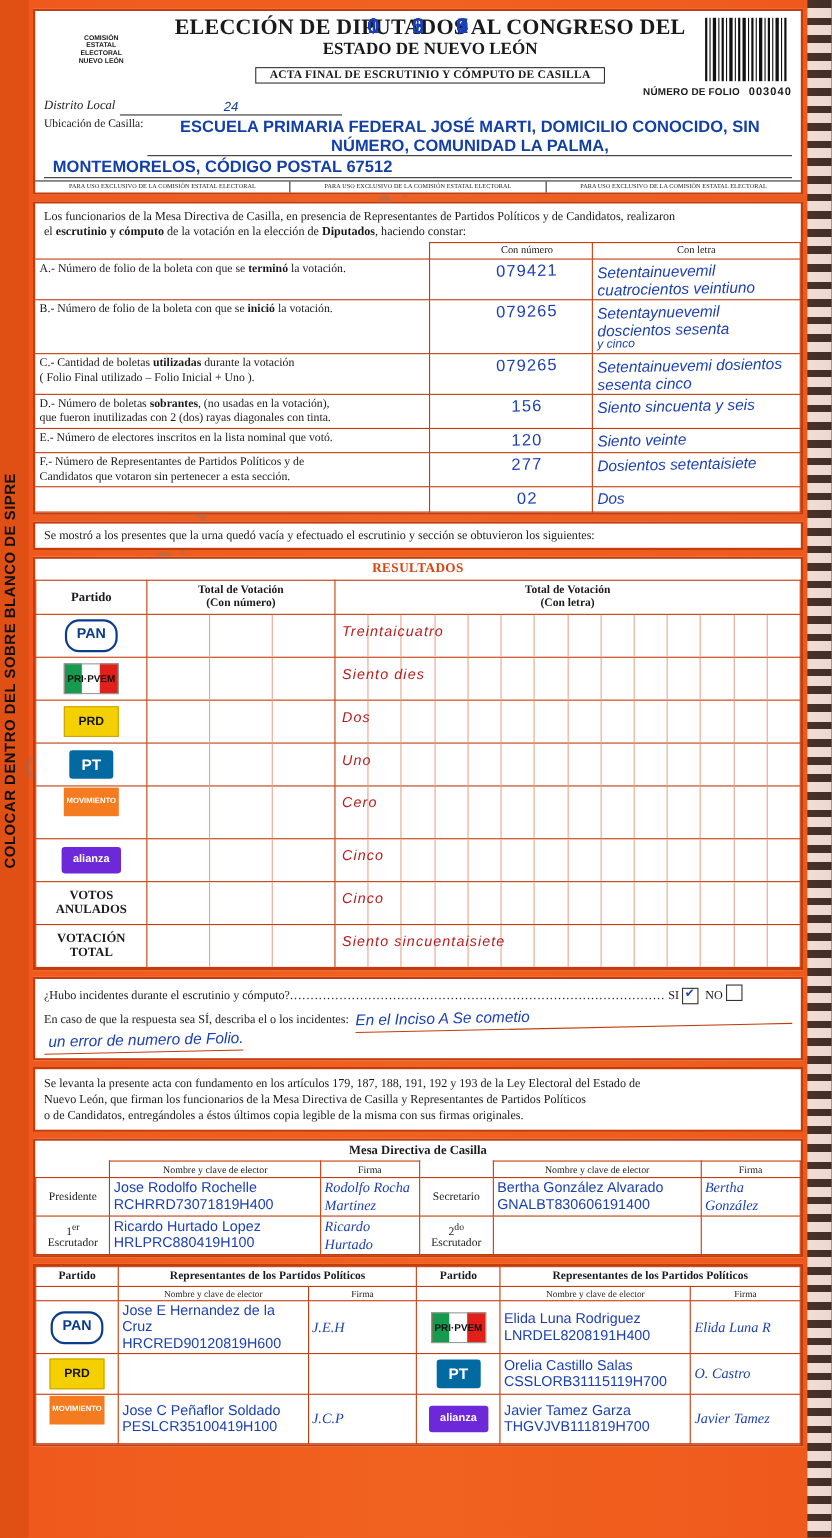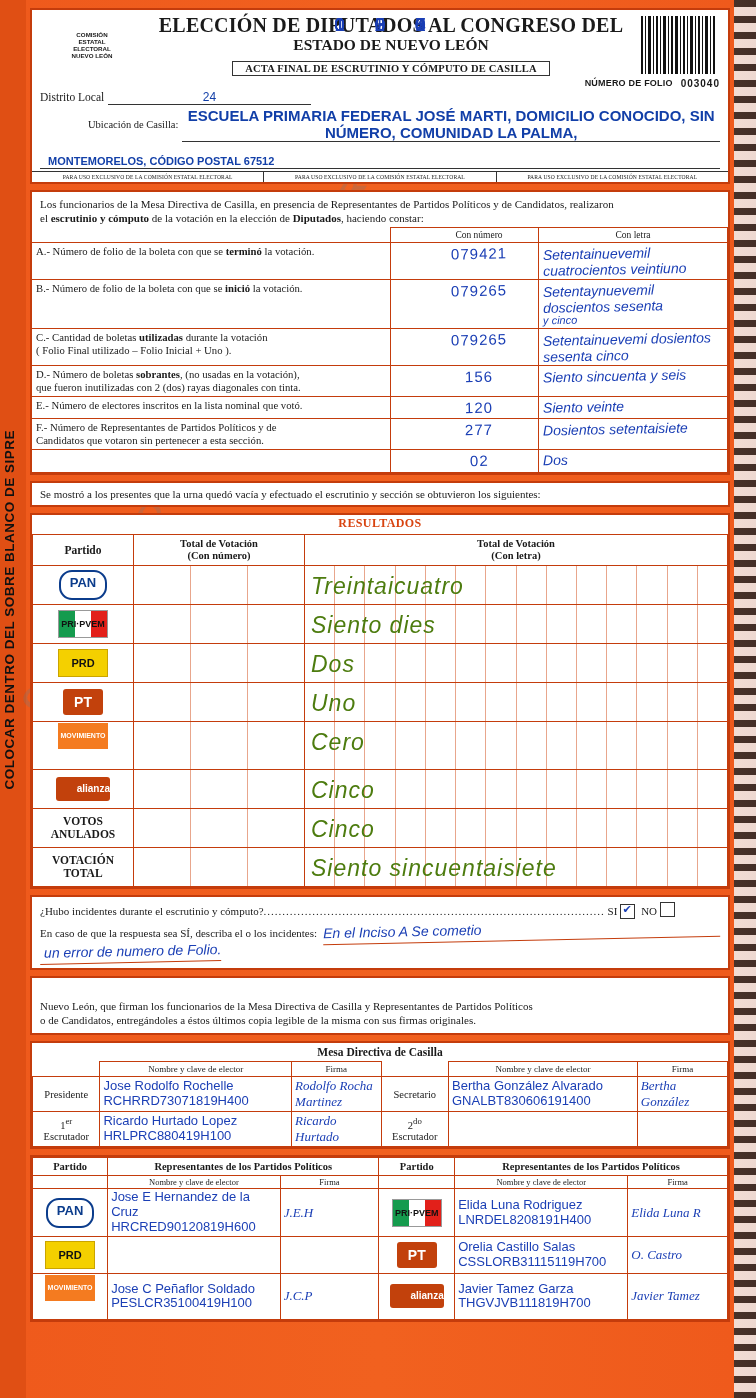--- a/index.html
+++ b/index.html
@@ -35,27 +35,27 @@
   .cee .cee-txt{font-size:6.2px;line-height:1.15;font-weight:bold;text-align:center;font-family:"Liberation Sans",sans-serif;}
   .hdr-mid{flex:1;text-align:center;}
   .t1{font-weight:bold;font-size:20px;line-height:1.12;letter-spacing:.2px;}
   .t2{font-weight:bold;font-size:15.5px;line-height:1.12;margin-bottom:4px;}
   .t3{display:inline-block;border:1.6px solid #333;padding:1px 12px;font-weight:bold;font-size:10.5px;letter-spacing:.2px;}
   .barcode{width:86px;display:flex;align-items:center;justify-content:center;}
   .barcode svg{display:block;}
   .folio-row{display:flex;justify-content:flex-end;padding:0 8px;font-size:9px;font-weight:bold;font-family:"Liberation Sans",sans-serif;}
   .folio-row .lbl{margin-right:8px;letter-spacing:.2px;}
   .folio-val{font-family:"Liberation Sans",sans-serif;font-weight:bold;font-size:10px;letter-spacing:1px;}
-  .frow{display:flex;align-items:center;font-size:11.5px;padding:1px 8px;gap:4px;}
+  .frow{display:flex;align-items:flex-start;font-size:11.5px;padding:1px 8px;gap:4px;font-style:italic;}
   .frow .lab{white-space:nowrap;}
   .ul{flex:1;border-bottom:1px solid #333;text-align:center;font-size:12px;min-height:14px;}
   .hand{font-family:"Liberation Sans",sans-serif;color:#123fa8;}
-  .ubic{display:flex;font-size:10.5px;padding:1px 8px;gap:4px;align-items:center;margin-left:48px;}
+  .ubic{display:flex;font-size:10.5px;padding:1px 8px;gap:4px;align-items:flex-start;}
   .ubic .ul{font-size:15px;font-weight:bold;}
-  .ubic2{padding:0 8px 1px 8px;font-size:11px;font-weight:bold;border-bottom:1px solid #333;margin:12px 8px 2px 8px;}
+  .ubic2{padding:0 8px 1px 8px;font-size:15px;font-weight:bold;border-bottom:1px solid #333;margin:0 8px 2px 8px;}
   .excl{display:flex;border-top:1px solid #333;}
   .excl div{flex:1;text-align:center;font-size:5.6px;padding:2px 0;letter-spacing:.1px;border-right:1px solid #333;}
   .excl div:last-child{border-right:none;}
   
   .stmt{padding:6px 8px 2px 8px;font-size:11px;line-height:1.25;}
   .stmt b{font-weight:bold;}
   
   .items{width:100%;border-collapse:collapse;font-size:10.7px;}
   .items td{border:1px solid #c43c0c;padding:2px 4px;vertical-align:top;}
   .items .c-text{border-left:none;border-right:1px solid #c43c0c;width:350px;line-height:1.2;}
@@ -72,30 +72,30 @@
   .rt .hp{width:100px;text-align:center;font-weight:bold;font-size:11.5px;padding:4px 0;}
   .rt .hn{width:170px;text-align:center;font-weight:bold;font-size:10.5px;line-height:1.15;padding:3px 0;}
   .rt .hl{text-align:center;font-weight:bold;font-size:10.5px;line-height:1.15;padding:3px 0;}
   .rt .party{height:36px;text-align:center;}
   .rt .numcell{height:36px;padding:0;}
   .rt .letcell{height:36px;padding:0;position:relative;}
   .boxes{display:flex;height:100%;}
   .boxes i{flex:1;border-right:1px solid #e8a68c;font-style:normal;position:relative;}
   .boxes i:last-child{border-right:none;}
   .numval{position:absolute;left:0;right:0;top:6px;text-align:center;font-family:"Liberation Sans",sans-serif;color:#1b3fb5;font-size:19px;letter-spacing:30px;text-indent:30px;}
-  .letval{position:absolute;left:6px;top:7px;font-family:"Liberation Sans",sans-serif;color:#4d7c0f;font-size:23px;font-style:italic;letter-spacing:1px;}
+  .letval{position:absolute;left:6px;top:7px;font-family:"Liberation Sans",sans-serif;color:#b91c1c;font-size:13px;font-style:italic;letter-spacing:1px;}
   .lbl-bold{font-weight:bold;font-size:11.5px;line-height:1.1;text-align:center;margin-top:39px;}
   
   .logo{display:inline-block;font-family:"Liberation Sans",sans-serif;font-weight:bold;}
   .pan{width:44px;height:26px;border-radius:13px;background:#fff;border:2px solid #0b3c8c;color:#0b3c8c;font-size:13px;line-height:22px;text-align:center;}
   .pri{width:48px;height:26px;background:linear-gradient(90deg,#159b4e 33%,#fff 33%,#fff 66%,#e2201a 66%);border:1px solid #999;font-size:9px;color:#111;line-height:26px;text-align:center;}
   .prd{width:48px;height:26px;background:#f4d000;border:1px solid #caa400;color:#111;font-size:11px;line-height:26px;text-align:center;}
-  .pt{width:40px;height:26px;background:#c2410c;color:#fff;font-size:14px;line-height:26px;text-align:center;border-radius:3px;}
+  .pt{width:40px;height:26px;background:#0369a1;color:#fff;font-size:14px;line-height:26px;text-align:center;border-radius:3px;}
   .mc{width:50px;height:26px;background:#f47b20;color:#fff;font-size:7px;line-height:26px;text-align:center;}
-  .alz{width:54px;height:24px;background:#c2410c;color:#fff;font-size:10px;line-height:24px;text-align:right;border-radius:3px;}
+  .alz{width:54px;height:24px;background:#6d28d9;color:#fff;font-size:10px;line-height:24px;text-align:center;border-radius:3px;}
   
   .inc{padding:5px 8px;font-size:11px;line-height:1.5;}
   .dots{letter-spacing:1px;}
   .chk{display:inline-block;width:13px;height:13px;border:1.5px solid #333;vertical-align:-2px;margin:0 3px;position:relative;}
   
   .closing{padding:6px 8px;font-size:11px;line-height:1.3;}
   
   .mesa-t{text-align:center;font-weight:bold;font-size:11.5px;padding:3px 0;}
   .mt{width:100%;border-collapse:collapse;font-size:9px;}
   .mt td{border:1px solid #c43c0c;padding:1px 3px;}
@@ -534,21 +534,21 @@
       <div style="display:flex;align-items:flex-end;gap:6px;">
         <span>En caso de que la respuesta sea SÍ, describa el o los incidentes:</span>
         <span style="flex:1;border-bottom:1px solid #c43c0c;" class="hw cur">En el Inciso A Se cometio</span>
       </div>
       <div class="hw cur" style="border-bottom:1px solid #c43c0c;padding-left:4px;">un error de numero de Folio.</div>
     </div>
   </div>
 
   <div class="blk">
     <div class="closing">
-      <br>
+      <span>Se levanta la presente acta con fundamento en los artículos 179, 187, 188, 191, 192 y 193 de la Ley Electoral del Estado de</span><br>
       <span>Nuevo León, que firman los funcionarios de la Mesa Directiva de Casilla y Representantes de  Partidos Políticos</span><br>
       <span>o de Candidatos, entregándoles a éstos últimos copia legible de la misma con sus firmas originales.</span>
     </div>
   </div>
 
   <div class="blk">
     <div class="mesa-t">Mesa Directiva de Casilla</div>
     <table class="mt">
       <tbody>
           <tr>

